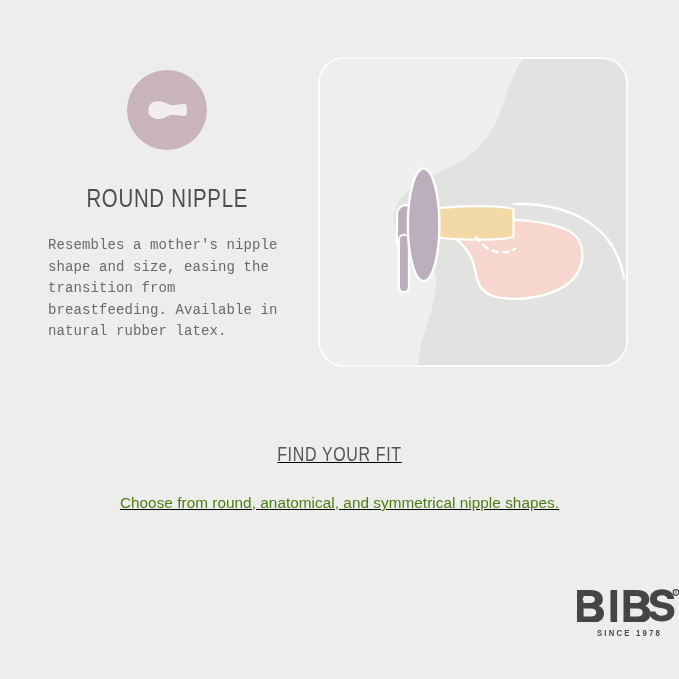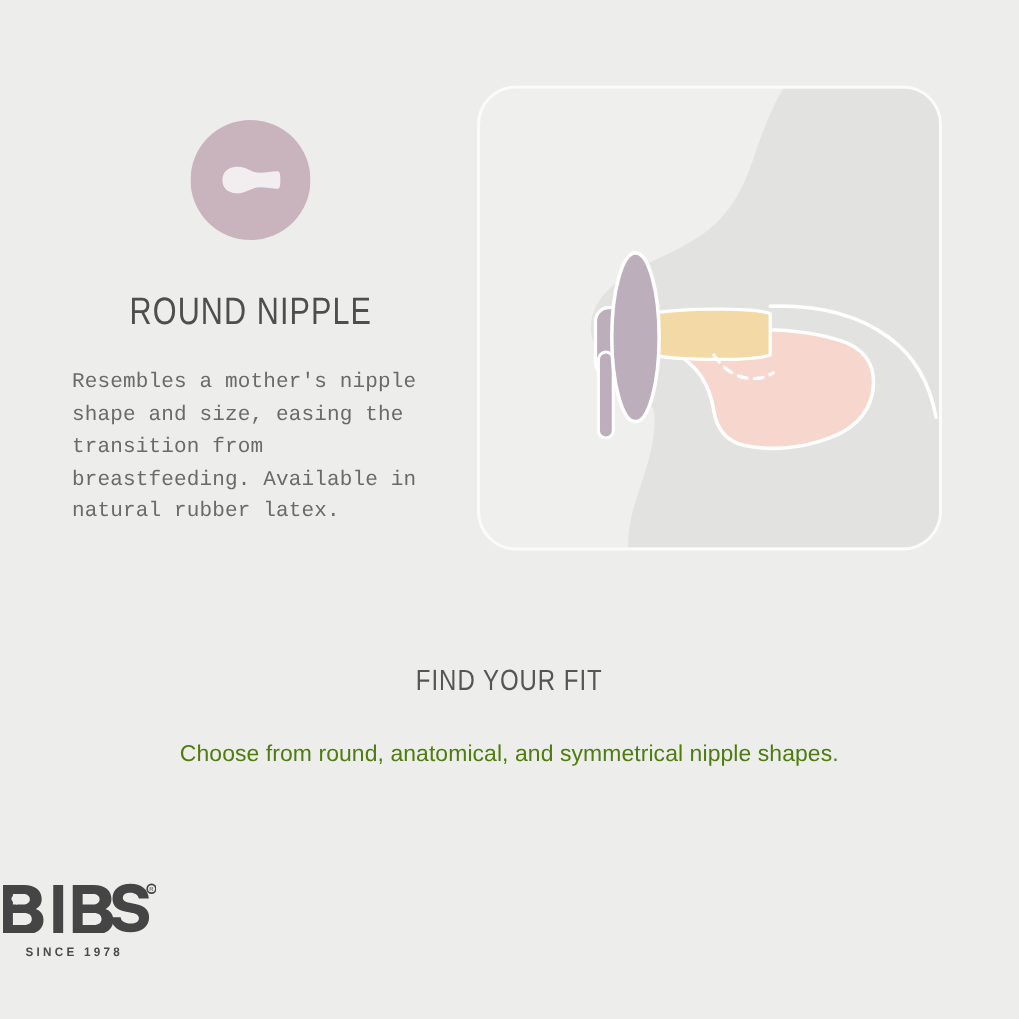--- a/index.html
+++ b/index.html
@@ -18,21 +18,21 @@
     position: absolute;
     inset: 0;
     width: 679px;
     height: 679px;
   }
 
   
   .feature-col {
     position: absolute;
     left: 48px;
-    top: 80px;
+    top: 70px;
     width: 248px;
   }
   .feature-icon {
     width: 80px;
     height: 80px;
     margin-left: 79px;
     margin-bottom: 34px;
   }
   .feature-title {
     font-family: "Liberation Sans Narrow", "Liberation Sans", sans-serif;
@@ -76,20 +76,21 @@
     height: 100%;
   }
 
   
   .fit-block {
     position: absolute;
     left: 0;
     right: 0;
     top: 443px;
     text-align: center;
+    text-decoration: underline;
   }
   .fit-title {
     font-family: "Liberation Sans Narrow", "Liberation Sans", sans-serif;
     font-size: 19.5px;
     letter-spacing: 0.8px;
     color: #555555;
     margin: 0 0 28px 0;
     font-weight: 400;
     transform: scaleX(0.82);
   }
@@ -99,21 +100,21 @@
     margin: 0;
     letter-spacing: 0.05px;
   }
 
   
   .brand {
     position: absolute;
     left: 0;
     right: 0;
     top: 588px;
-    text-align: left;
+    text-align: right;
   }
   .brand-mark {
     position: relative;
     display: inline-block;
     height: 34px;
   }
   .brand-mark svg { display: block; }
   .brand-tagline {
     font-family: "Liberation Sans Narrow", "Liberation Sans", sans-serif;
     font-size: 8.2px;

